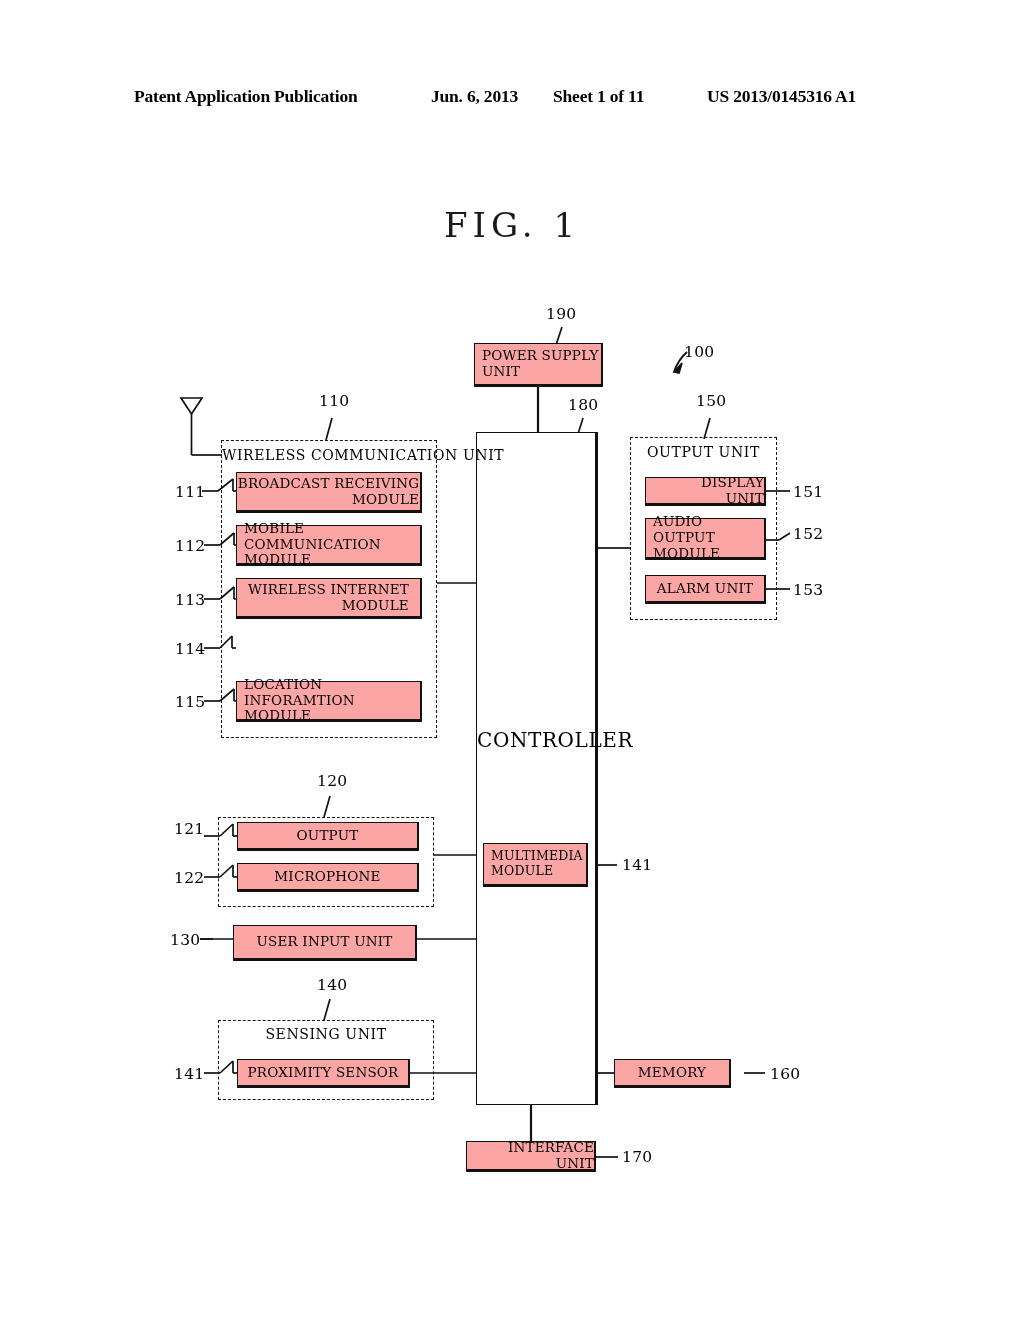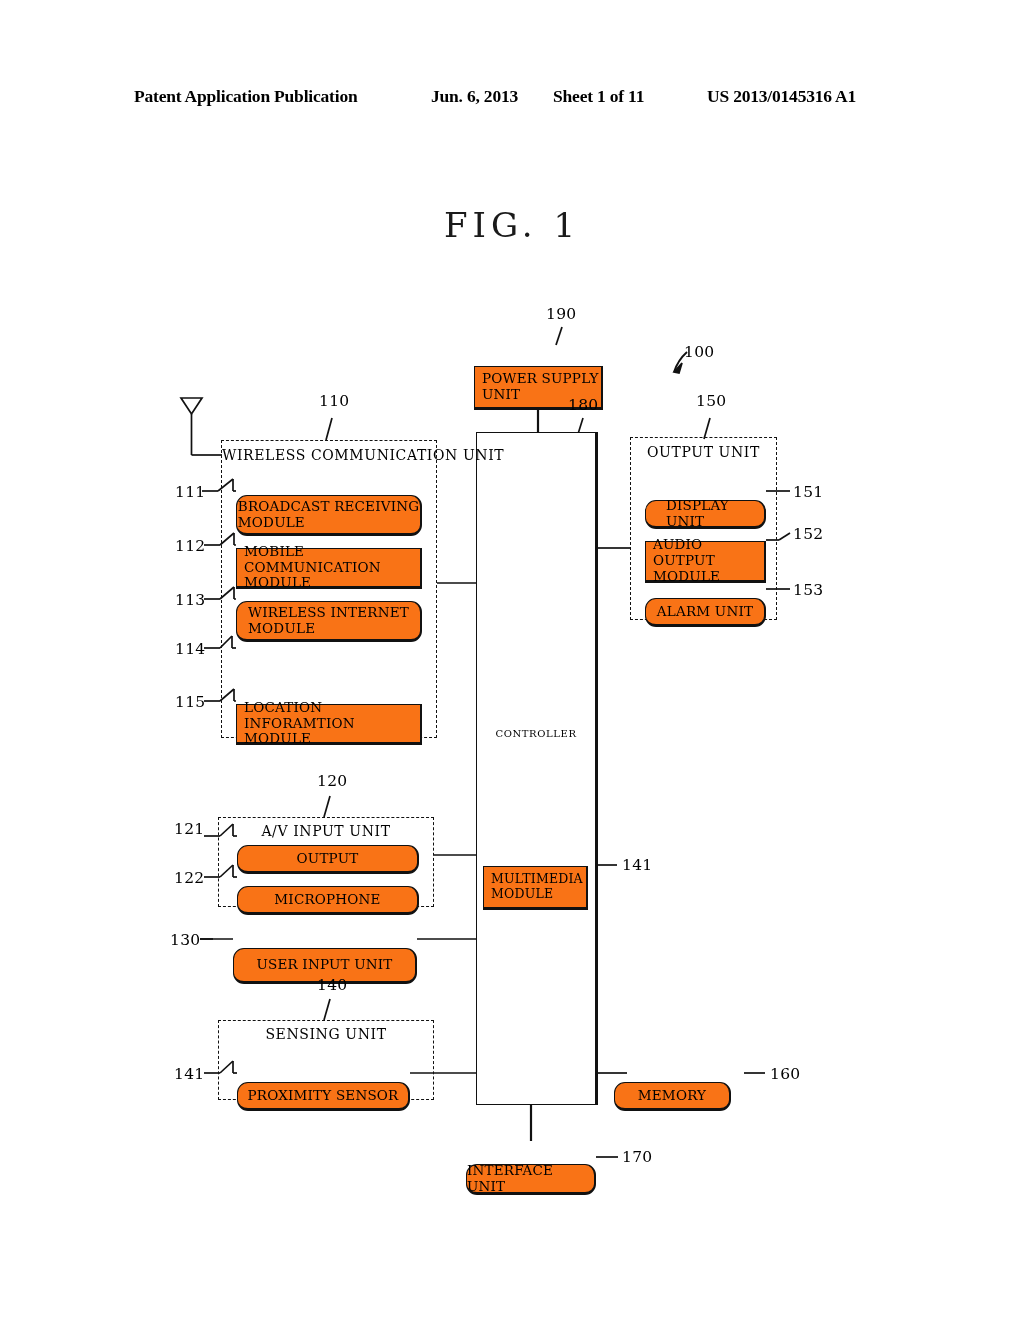--- a/index.html
+++ b/index.html
@@ -65,31 +65,30 @@
     top: 0;
   }
 
   
   .box {
     position: absolute;
     box-sizing: border-box;
     border: 1.6px solid #111;
     border-right-width: 2.6px;
     border-bottom-width: 3px;
-    background: #f97316;
+    background: #fca5a5;
     display: flex;
     align-items: center;
     font-family: "DejaVu Serif", serif;
     font-size: 13.5px;
     letter-spacing: 0.2px;
     line-height: 1.18;
     color: #000;
-    margin-top: 23px;
-  }
-  .box.center { justify-content: center; text-align: left; border-radius: 11px; }
+  }
+  .box.center { justify-content: center; text-align: right; }
   .box.lefttext { justify-content: flex-start; padding-left: 7px; text-align: left; }
   .box.twoline { align-items: center; }
 
   
   .dashbox {
     position: absolute;
     box-sizing: border-box;
     border: 1.5px dashed #111;
     background: transparent;
   }
@@ -110,21 +109,21 @@
     box-sizing: border-box;
     border: 1.8px solid #111;
     border-right-width: 3.4px;
     background: #fff;
   }
   #controller-label {
     position: absolute;
     width: 100%;
     text-align: center;
     font-family: "DejaVu Serif", serif;
-    font-size: 10px;
+    font-size: 20px;
     letter-spacing: 0.6px;
   }
 
   
   .refnum {
     position: absolute;
     font-family: "DejaVu Serif", serif;
     font-size: 15.5px;
     letter-spacing: 0.3px;
     color: #000;

